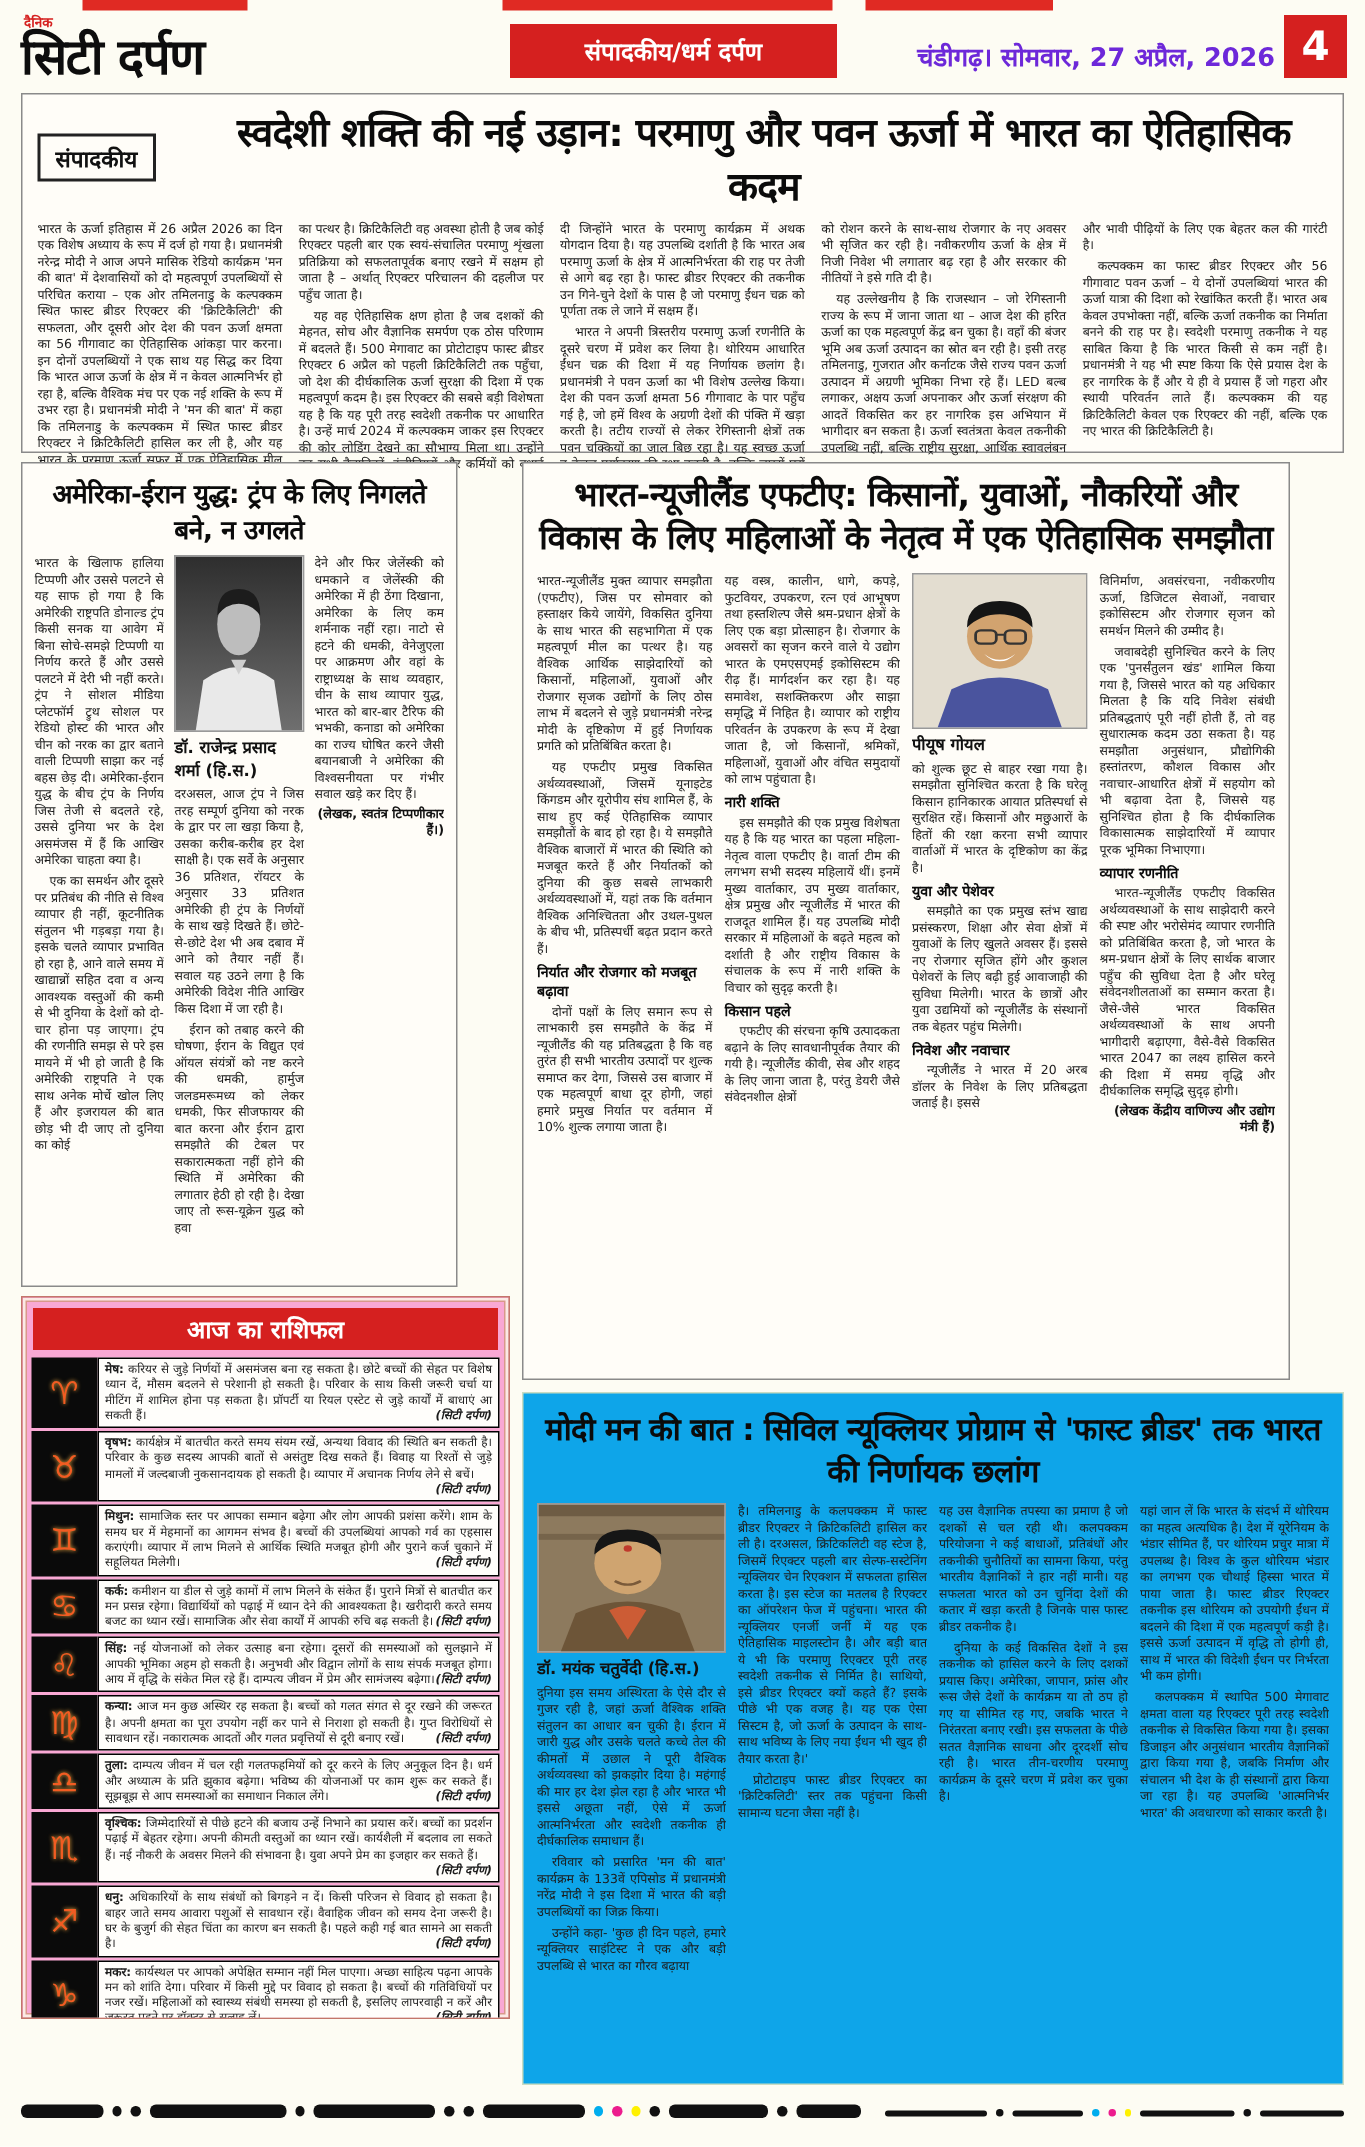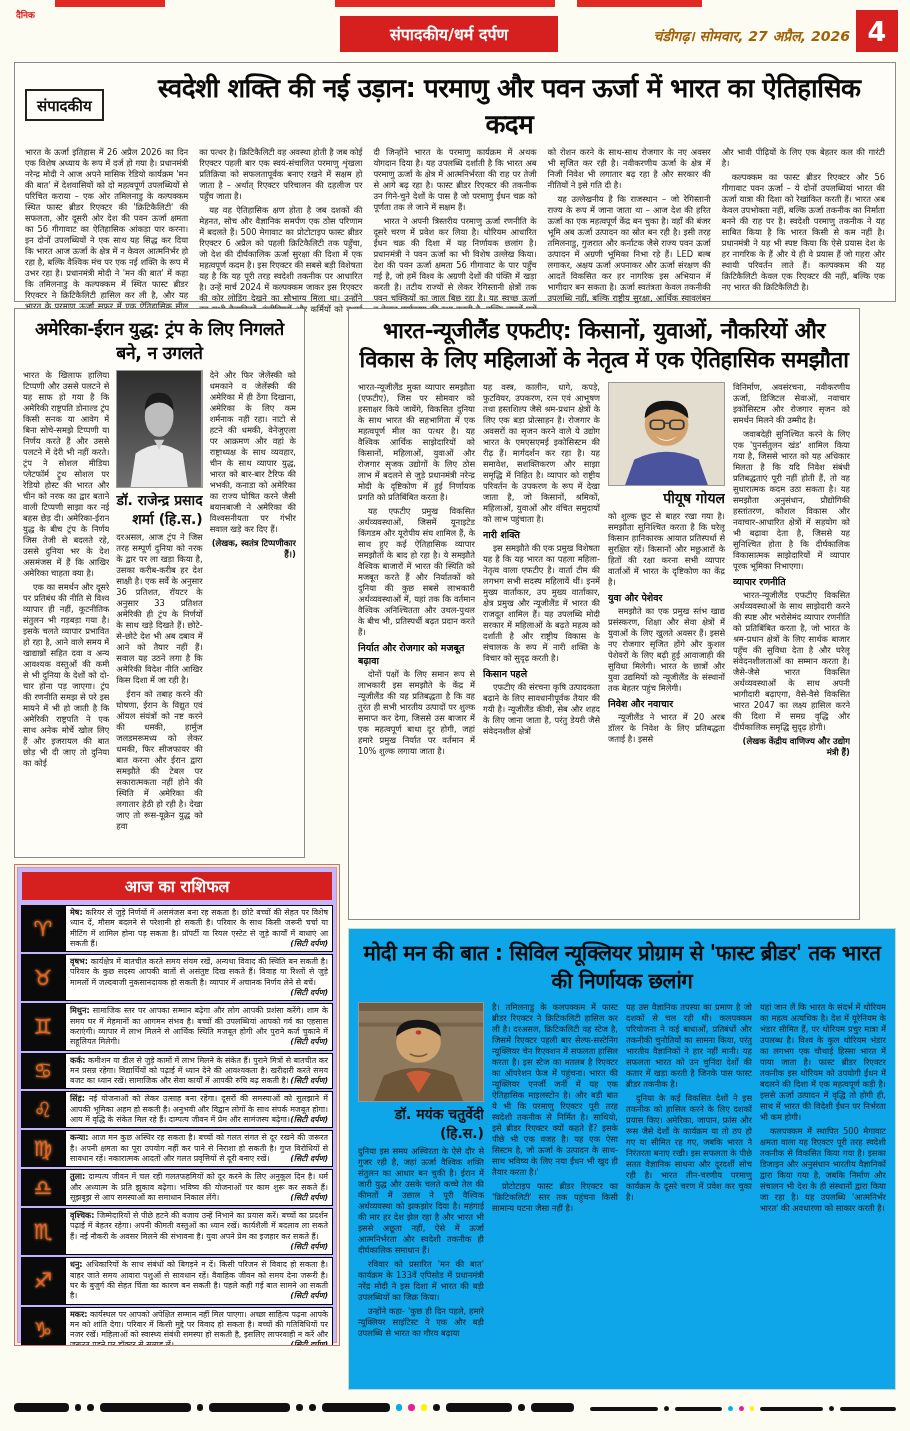--- a/index.html
+++ b/index.html
@@ -7,53 +7,53 @@
   #page { position:relative; width:910px; height:1431px; background:#fdfcf3; overflow:hidden; }
 
   
   .regmark { position:absolute; top:0; height:7px; background:#e02a23; }
 
   
   .masthead-small { position:absolute; left:16px; top:8px; color:#d5201f; font-size:9px; font-weight:bold; }
   .masthead { position:absolute; left:14px; top:14px; font-size:33px; font-weight:bold; color:#0d0d0d; letter-spacing:-1px; }
   .section-banner { position:absolute; left:340px; top:16px; width:218px; height:36px; background:#d5201f;
       color:#fff; font-size:16px; font-weight:bold; display:flex; align-items:center; justify-content:center; }
-  .dateline { position:absolute; right:60px; top:26px; font-size:14px; font-weight:bold; color:#a16207;font-style:italic; }
+  .dateline { position:absolute; right:60px; top:26px; font-size:17px; font-weight:bold; color:#6d28d9; }
   .pagenum { position:absolute; right:12px; top:10px; width:42px; height:42px; background:#d5201f; color:#fff;
       font-size:27px; font-weight:bold; display:flex; align-items:center; justify-content:center; }
 
   .box { position:absolute; background:#fffdf8; border:1px solid #8a8a8a; }
 
   
   #editorial { left:14px; top:62px; width:882px; height:240px; padding:6px 10px; }
   .ed-top { display:flex; align-items:center; gap:30px; margin-bottom:6px; }
   .ed-label { border:2px solid #222; padding:4px 10px; font-size:15px; font-weight:bold; color:#111; }
   .ed-head { flex:1; text-align:center; font-size:26px; font-weight:bold; color:#0b0b0b; letter-spacing:-0.5px; }
   .ed-cols { column-count:5; column-gap:11px; height:178px; overflow:hidden; }
   .bt { font-size:8.3px; line-height:11px; text-align:justify; color:#1c1c1c; margin-bottom:3px; }
   .indent { text-indent:10px; }
 
   
   #iran { left:14px; top:308px; width:291px; height:550px; padding:4px 8px; }
   .art-head-sm { text-align:center; font-size:17.5px; font-weight:bold; color:#0b0b0b; padding:3px 0 6px; letter-spacing:-0.3px; }
   .cols3 { display:flex; gap:7px; height:498px; overflow:hidden; }
   .cols3 > div { flex:1; overflow:hidden; }
   .photo-frame { border:1px solid #999; width:100%; display:block; background:#ccc; }
-  .caption { text-align:right; font-size:14px; font-weight:bold; color:#111; margin:2px 0 4px; }
+  .caption { text-align:left; font-size:11px; font-weight:bold; color:#111; margin:2px 0 4px; }
   .signature { text-align:right; font-size:8.5px; font-weight:bold; color:#111; }
 
   
   #fta { left:348px; top:308px; width:512px; height:612px; padding:4px 9px; }
   .art-head-lg { text-align:center; font-size:22px; font-weight:bold; color:#0b0b0b; line-height:1.3; letter-spacing:-0.4px; padding-top:4px; }
   .cols4 { display:flex; gap:8px; height:505px; overflow:hidden; margin-top:8px; }
   .cols4 > div { flex:1; overflow:hidden; }
   .subhead { font-size:9.5px; font-weight:bold; color:#0b0b0b; margin:2px 0 2px; }
 
   
-  #horoscope { position:absolute; left:14px; top:864px; width:326px; height:482px; background:#c4b5fd;
+  #horoscope { position:absolute; left:14px; top:864px; width:326px; height:482px; background:#f9a8d4;
       border:1px solid #c3766a; box-shadow:inset 0 0 0 2px #fbeae5, inset 0 0 0 3px #d9988a; padding:6px; overflow:hidden; }
   .horo-banner { background:#d5201f; color:#fff; font-size:16px; font-weight:bold; text-align:center; padding:3px 0; margin:1px 1px 5px; }
   .horo-row { display:flex; margin-bottom:2px; }
   .horo-icon { width:44px; min-height:34px; background:#0a0a0a; color:#f25c22; font-size:21px; display:flex;
       align-items:center; justify-content:center; text-shadow:0 0 3px #ffb347; flex:none; }
   .horo-text { flex:1; background:#fffefb; border:1px solid #000000; padding:2px 4px; font-size:7.9px; line-height:10.3px; text-align:justify; color:#1c1c1c; }
   .horo-text b { font-size:8px; }
   .horo-credit { font-weight:bold; font-style:italic; float:right; }
 
   
@@ -73,20 +73,21 @@
 </head>
 <body>
 
 <div id="page">
 
   <div class="regmark" style="left:55px; width:110px;"></div>
   <div class="regmark" style="left:335px; width:220px;"></div>
   <div class="regmark" style="left:577px; width:125px;"></div>
 
   <div class="masthead-small">दैनिक</div>
+  <div class="masthead">सिटी दर्पण</div>
   <div class="section-banner">संपादकीय/धर्म दर्पण</div>
   <div class="dateline">चंडीगढ़। सोमवार, 27 अप्रैल, 2026</div>
   <div class="pagenum">4</div>
 
   <div class="box" id="editorial">
     <div class="ed-top">
       <div class="ed-label">संपादकीय</div>
       <div class="ed-head">स्वदेशी शक्ति की नई उड़ान: परमाणु और पवन ऊर्जा में भारत का ऐतिहासिक कदम</div>
     </div>
     <div class="ed-cols">

